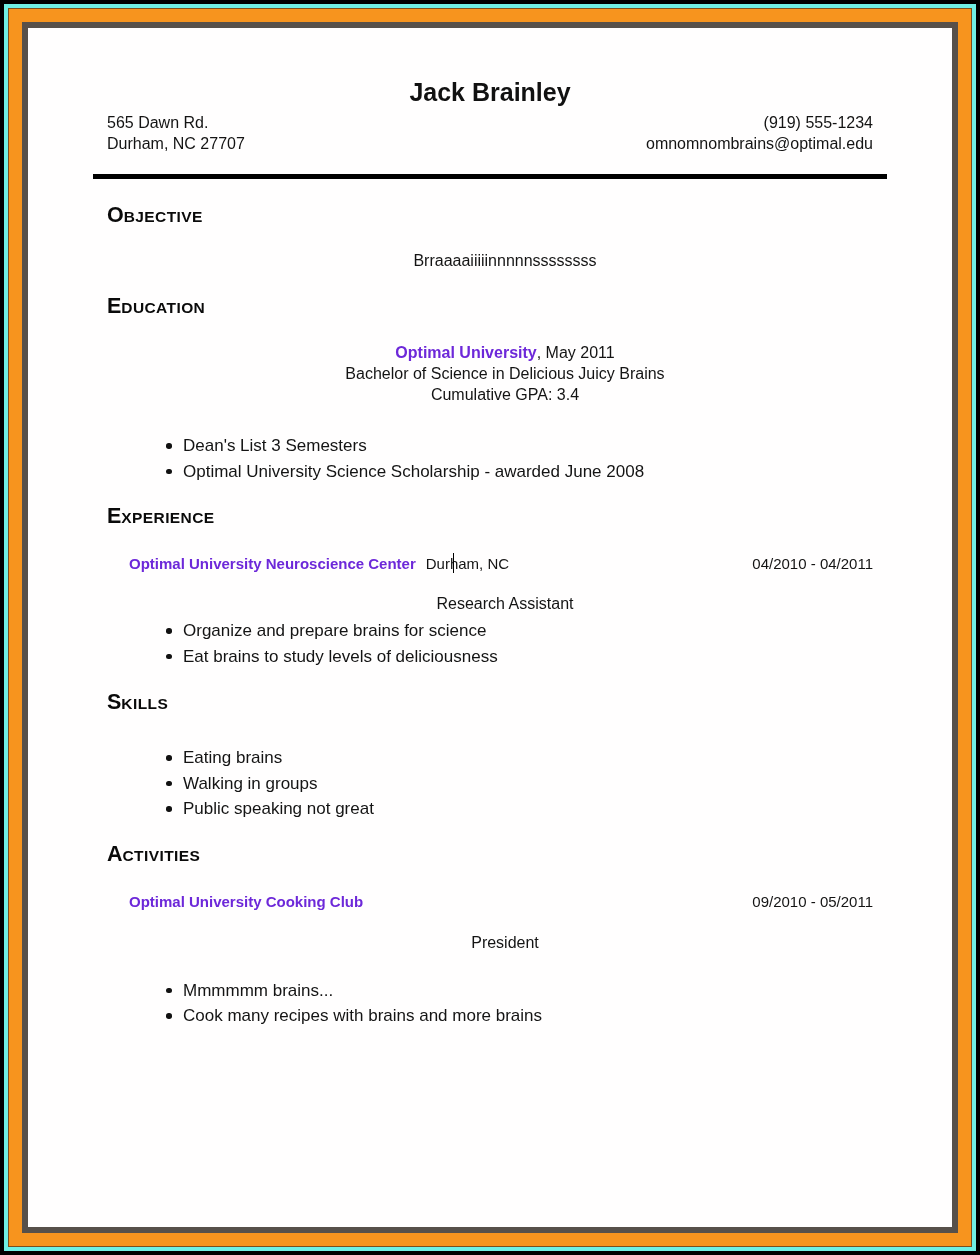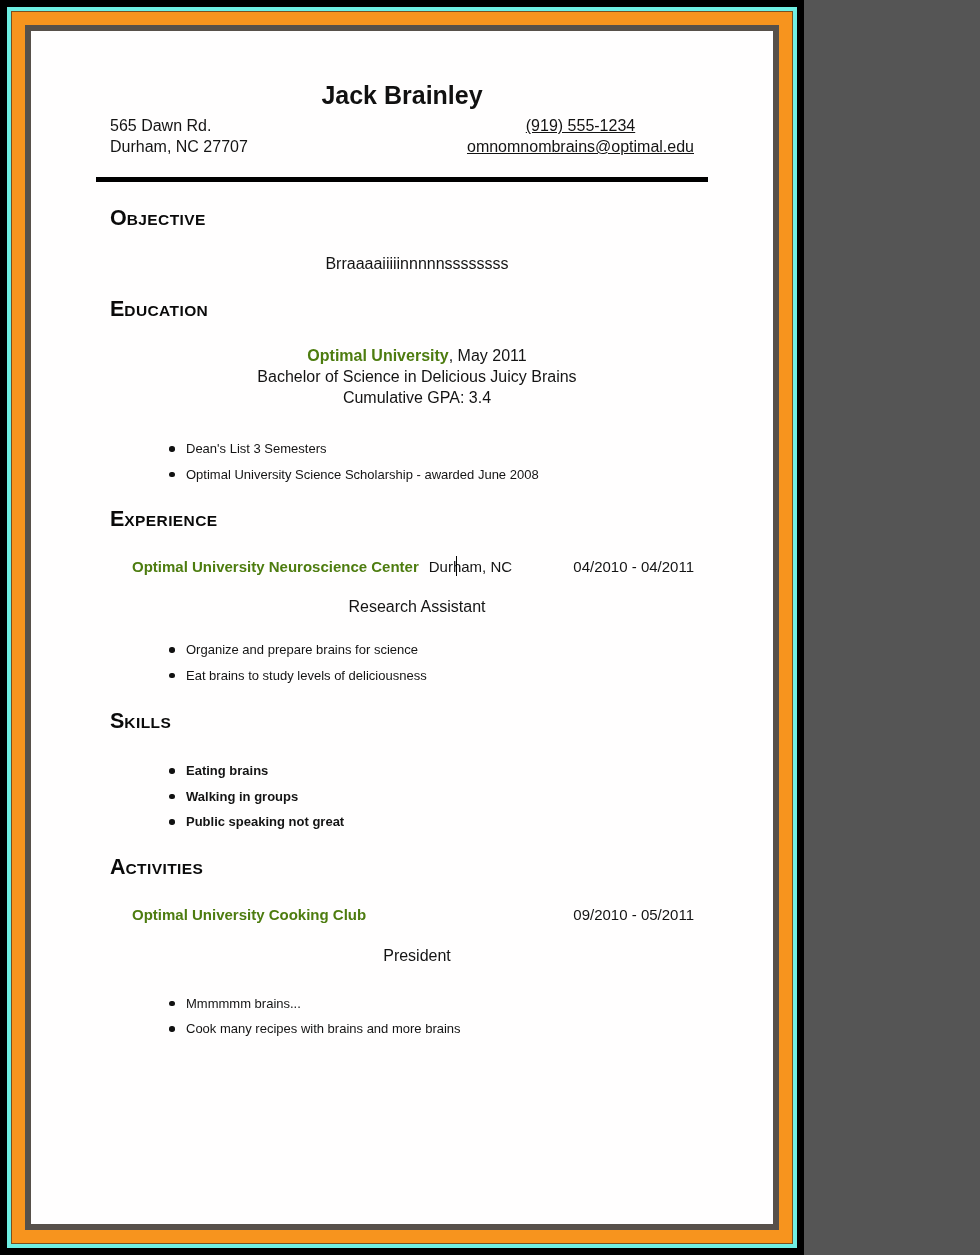--- a/index.html
+++ b/index.html
@@ -1,49 +1,49 @@
 <!DOCTYPE html>
 <html><head>
 <meta charset="utf-8">
 <style>
   html,body{margin:0;padding:0;background:#555;}
   .canvas{
-    position:relative;width:804px;height:1255px;box-sizing:border-box;
-    background:#6FEFE3;border:7px solid #000000;overflow:hidden;
+    position:relative;width:980px;height:1255px;box-sizing:border-box;
+    background:#6FEFE3;border:4px solid #000000;overflow:hidden;
     font-family:"Liberation Sans","DejaVu Sans",sans-serif;color:#141414;
   }
   .frame{position:absolute;top:4px;left:4px;right:4px;bottom:4px;
     background:#F7941E;border:1px solid #7c4e1d;}
   .page{position:absolute;top:13px;left:13px;right:13px;bottom:13px;
     background:#fffefe;border:6px solid #57504A;box-sizing:border-box;
     padding:50px 79px 0 79px;}
   .name{margin:0;text-align:center;font-size:25px;line-height:28px;font-weight:bold;color:#111;}
   .contact{display:flex;justify-content:space-between;margin-top:6px;font-size:15.5px;line-height:21px;}
-  .contact .right{text-align:center;text-decoration:underline;}
+  .contact .right{text-align:right;}
   .rule{height:5px;background:#000;margin:20px -14px 0 -14px;}
   .sec-h{margin:0;font-weight:bold;color:#0a0a0a;line-height:26px;white-space:nowrap;}
   .sec-h .h-cap{font-size:21.5px;}
   .sec-h .h-rest{font-size:15.5px;letter-spacing:.4px;}
   .sec-h.m1{margin-top:22px;} 
   .sec-h.m2{margin-top:21px;} 
   .sec-h.m3{margin-top:18px;} 
   .sec-h.m4{margin-top:19px;} 
   .sec-h.m5{margin-top:18px;} 
   .line{font-size:16px;line-height:21px;}
   .ind{margin-left:30px;text-align:center;}
-  .b{font-weight:bold;color:#4d7c0f;}
+  .b{font-weight:bold;color:#6d28d9;}
   .objective-text{margin-top:20px;}
   .edu-block{margin-top:21px;}
-  .bullets{margin:0;padding:0 0 0 76px;list-style:none;font-size:13px;}
+  .bullets{margin:0;padding:0 0 0 76px;list-style:none;font-size:17px;}
   .bullets li{position:relative;line-height:25.5px;}
   .bullets li::before{content:"";position:absolute;left:-17px;top:10px;width:5.5px;height:5.5px;
     border-radius:50%;background:#111;}
   .bullets.m-edu{margin-top:28px;}
-  .bullets.m-exp{margin-top:20px;}
-  .bullets.m-skill{margin-top:22px;font-weight:bold;}
+  .bullets.m-exp{margin-top:4px;}
+  .bullets.m-skill{margin-top:28px;}
   .bullets.m-act{margin-top:25px;}
   .titlerow{display:flex;justify-content:space-between;align-items:baseline;
     font-size:15px;line-height:21px;margin-top:22px;}
   .titlerow .left{margin-left:22px;}
   .titlerow .loc{position:relative;margin-left:10px;}
   .caret{position:absolute;left:27px;top:-2px;width:1.5px;height:20px;background:#000;}
   .role{margin-top:19px;}
   .role-act{margin-top:20px;}
 </style>
 </head>

